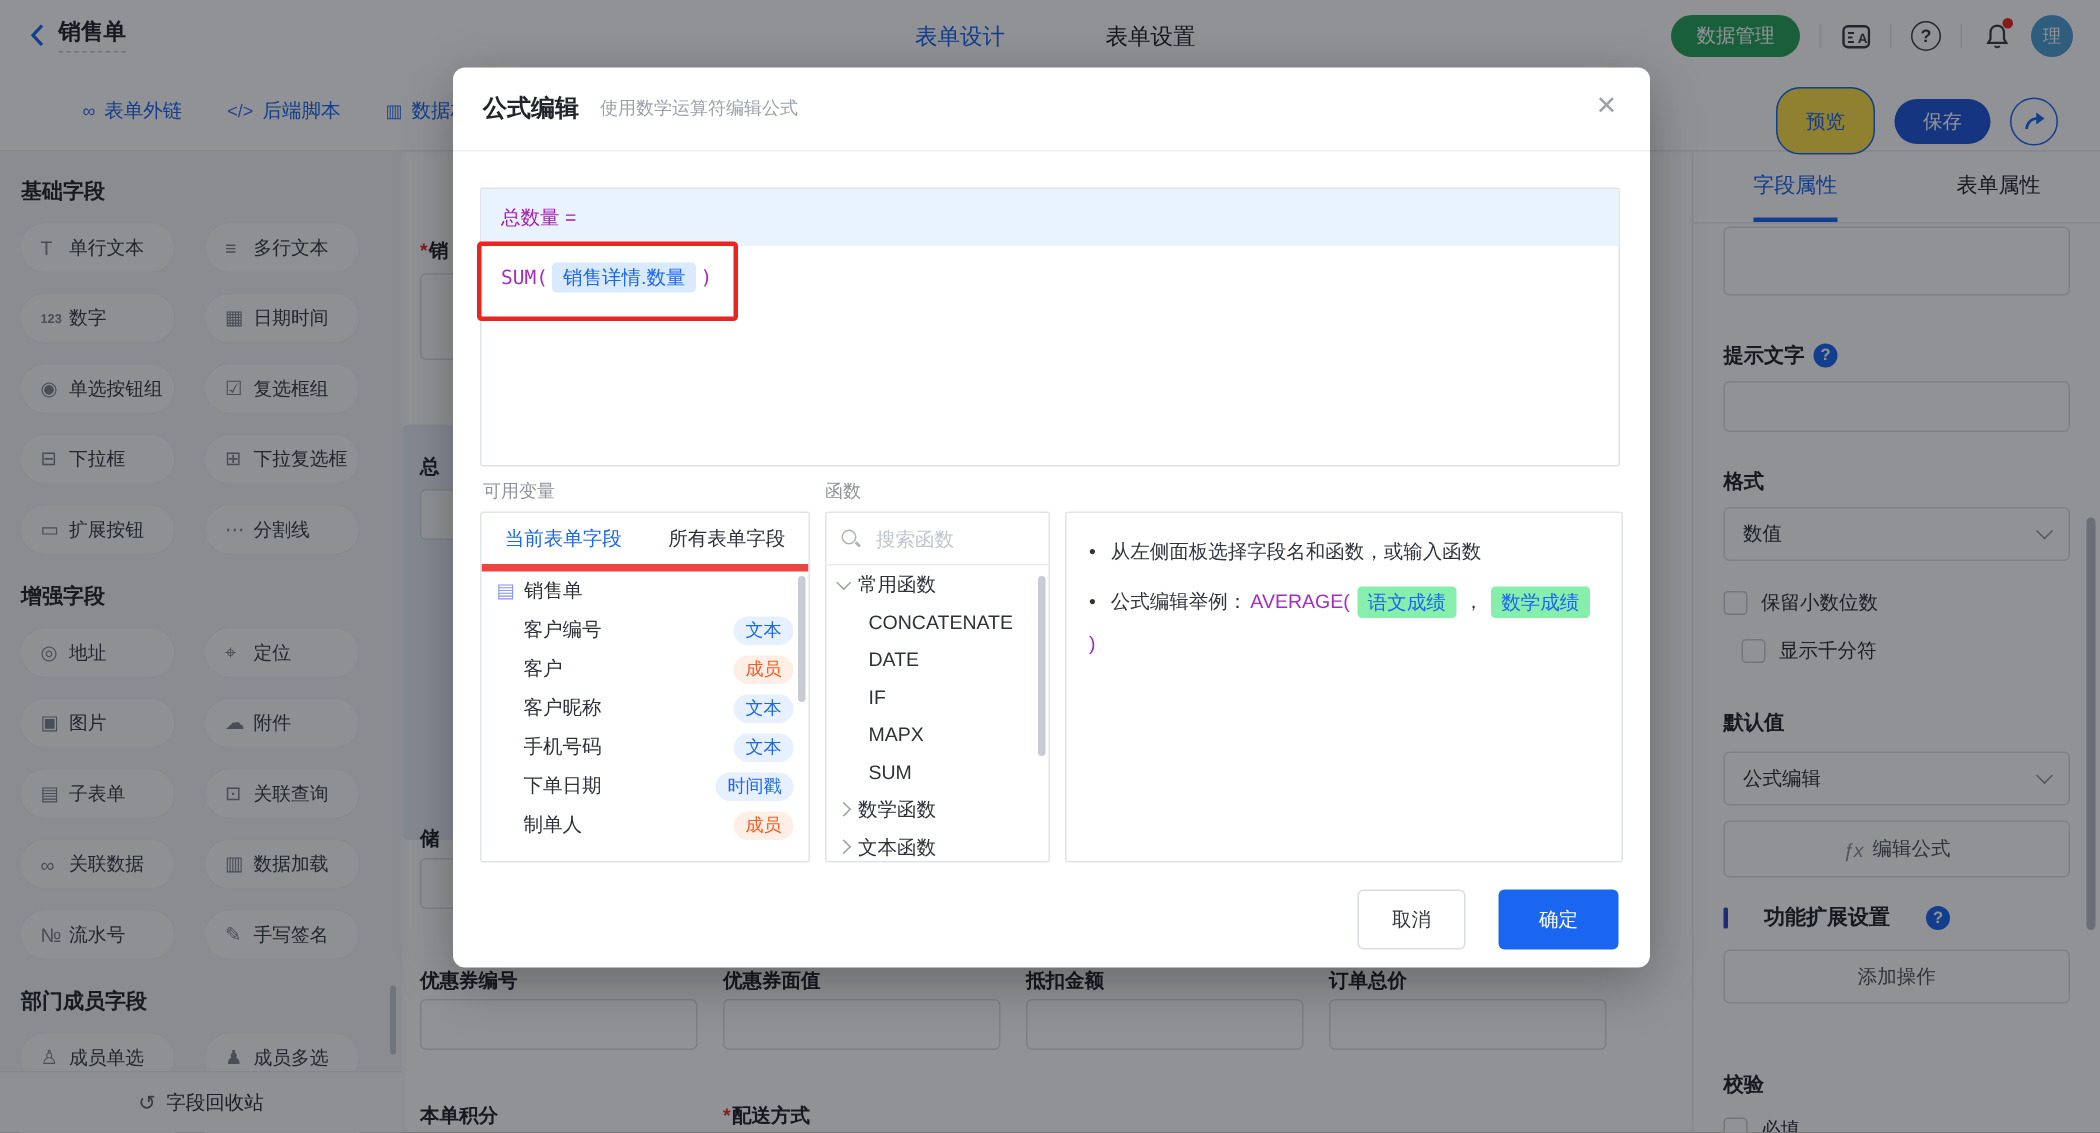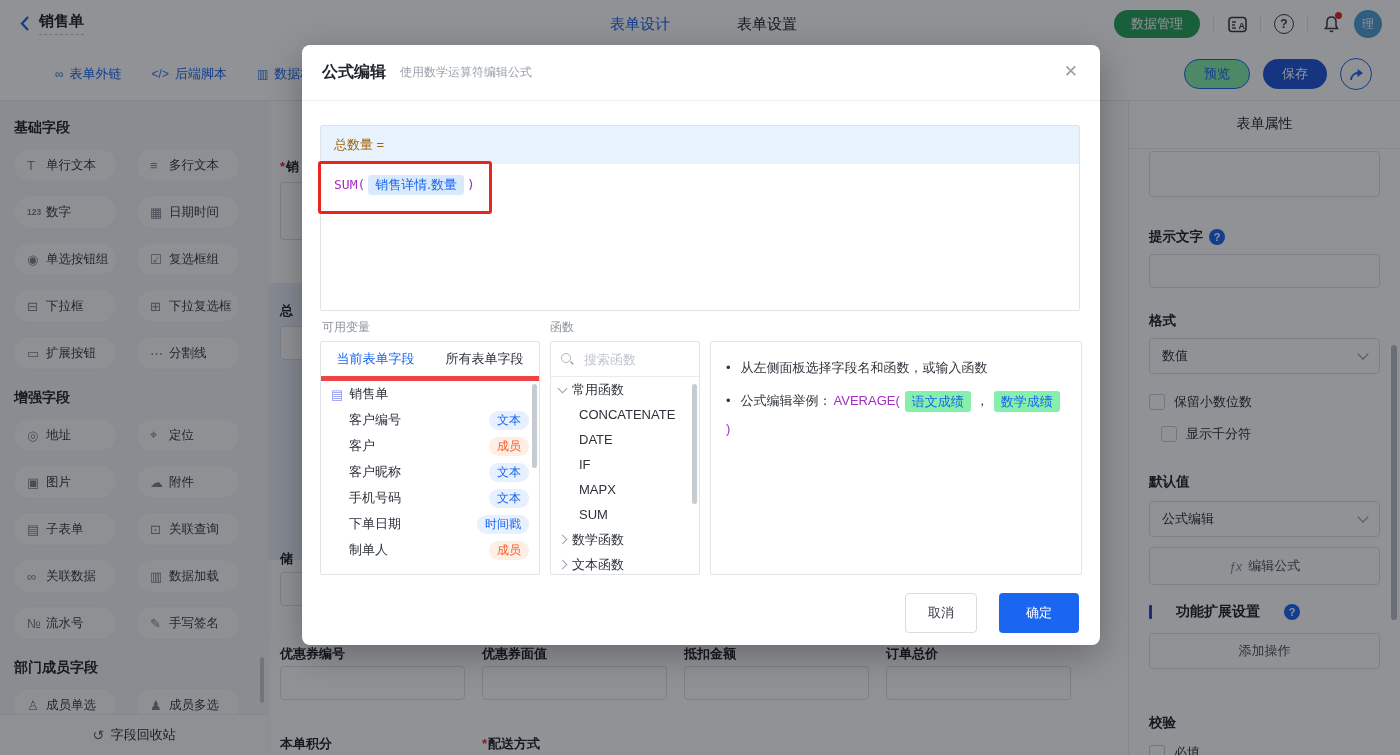--- a/index.html
+++ b/index.html
@@ -24,21 +24,21 @@
   .help-c{width:18px;height:18px;border:1.6px solid #363b44;border-radius:50%;font-size:12px;font-weight:700;display:flex;align-items:center;justify-content:center;color:#363b44;}
   .bell{position:relative;}
   .bell .dot{position:absolute;right:-1px;top:-2px;width:7px;height:7px;border-radius:50%;background:#e8261f;}
   .avatar{width:28px;height:28px;border-radius:50%;background:var(--avatar-blue);color:#fff;font-size:12px;display:flex;align-items:center;justify-content:center;}
   
   .subbar{position:absolute;left:0;top:48px;width:1400px;height:52px;background:#fff;border-bottom:1px solid #e9ebef;z-index:1;}
   .tools{position:absolute;left:55px;top:0;height:52px;display:flex;align-items:center;gap:30px;}
   .tool{display:flex;align-items:center;gap:6px;color:var(--primary-blue);font-size:13px;cursor:pointer;white-space:nowrap;}
   .tool .tic{font-size:12px;opacity:.9;}
   .subbar-right{position:absolute;right:28px;top:10px;display:flex;align-items:center;gap:13px;}
-  .btn-preview{height:30px;padding:0 19px;border:1px solid var(--primary-blue);border-radius:16px;background:#86efac;color:var(--primary-blue);font-size:13px;cursor:pointer;font-family:inherit;}
+  .btn-preview{height:45px;padding:0 19px;border:1px solid var(--primary-blue);border-radius:16px;background:#fde047;color:var(--primary-blue);font-size:13px;cursor:pointer;font-family:inherit;}
   .btn-save{height:30px;padding:0 19px;border:none;border-radius:16px;background:var(--save-blue);color:#fff;font-size:13px;cursor:pointer;font-family:inherit;}
   .share-c{width:30px;height:30px;border:1px solid var(--primary-blue);border-radius:50%;display:flex;align-items:center;justify-content:center;cursor:pointer;background:#fff;}
   
   .sidebar{position:absolute;left:0;top:100px;width:268px;height:655px;background:#f4f5f7;overflow:hidden;}
   .sec-h{font-size:14px;font-weight:700;color:#21252c;margin:19px 0 11px 14px;}
   .sec-grid{display:grid;grid-template-columns:104px 104px;column-gap:19px;row-gap:13px;padding-left:13px;}
   .pill{height:34px;border-radius:17px;background:#fbfcfe;border:1px solid #f1f2f5;display:flex;align-items:center;padding:0 6px 0 13px;font-size:12.5px;color:#333a43;cursor:pointer;box-sizing:border-box;white-space:nowrap;overflow:hidden;}
   .pill .pic{width:19px;color:#7a828e;font-size:13px;flex:none;}
   .pill .pic.num{font-size:8.5px;font-weight:700;letter-spacing:0;}
   .recycle{position:absolute;left:0;right:0;bottom:0;height:40px;background:#fcfcfd;box-shadow:0 -1px 0 #ececef;display:flex;align-items:center;justify-content:center;gap:7px;font-size:13px;color:#2a2f37;cursor:pointer;}
@@ -71,21 +71,21 @@
   .ext-bar{width:3px;height:14px;background:#2f46c8;border-radius:1px;}
   .rp-thumb{position:absolute;right:3px;top:245px;width:6px;height:275px;border-radius:3px;background:#b9bfc8;}
   
   .dim{position:absolute;inset:0;background:rgba(10,14,20,.45);z-index:2;}
   .modal{position:absolute;left:302px;top:45px;width:798px;height:600px;background:#fff;border-radius:8px;box-shadow:0 10px 36px rgba(0,0,0,.28);z-index:3;}
   .m-head{position:absolute;left:0;top:0;right:0;height:56px;border-bottom:1px solid #eceef1;display:flex;align-items:center;padding:0 20px;gap:14px;box-sizing:border-box;}
   .m-title{font-size:16px;font-weight:700;color:#20242b;}
   .m-sub{font-size:12px;color:#9aa1aa;}
   .m-close{position:absolute;right:22px;top:16px;font-size:17px;color:#9aa1a9;cursor:pointer;}
   .fx-box{position:absolute;left:18px;top:80px;width:760px;height:186px;border:1px solid #dfe3e8;border-radius:2px;box-sizing:border-box;overflow:hidden;}
-  .fx-head{height:38px;background:#e9f3fd;display:flex;align-items:center;padding:0 13px;font-size:13px;color:#a16207;}
+  .fx-head{height:38px;background:#e9f3fd;display:flex;align-items:center;padding:0 13px;font-size:13px;color:#a21caf;}
   .fx-body{padding:11px 13px;font-family:"DejaVu Sans Mono",monospace;font-size:13px;color:var(--purple);}
   .f-pill{display:inline-block;background:#d9eafc;color:var(--primary-blue);border-radius:3px;padding:1px 7px;margin:0 3px;font-family:"Liberation Sans","DejaVu Sans",sans-serif;}
   .red-box{position:absolute;left:16px;top:116px;width:168px;height:47px;border:3px solid var(--annotation-red);border-radius:3px;z-index:5;pointer-events:none;}
   .m-sec-label{position:absolute;top:274px;font-size:12px;color:#8d939b;}
   .panel{position:absolute;top:296px;height:234px;border:1px solid #e1e4e9;border-radius:2px;background:#fff;box-sizing:border-box;overflow:hidden;}
   .var-panel{left:18px;width:220px;}
   .fn-panel{left:248px;width:150px;}
   .tips-panel{position:absolute;left:408px;top:296px;width:372px;height:234px;border:1px solid #e1e4e9;border-radius:2px;box-sizing:border-box;padding:13px 15px;}
   .v-tabs{height:34px;display:flex;border-bottom:5px solid #ef4444;}
   .v-tab{flex:1;display:flex;align-items:center;justify-content:center;font-size:13px;color:#2c313a;cursor:pointer;}
@@ -310,20 +310,21 @@
     <div class="cv-input" style="left:416px;top:566px;width:185px;height:34px;"></div>
     <div class="cv-label" style="left:618px;top:545px;">订单总价</div>
     <div class="cv-input" style="left:618px;top:566px;width:185px;height:34px;"></div>
 
     <div class="cv-label" style="left:12px;top:635px;">本单积分</div>
     <div class="cv-label req" style="left:214px;top:635px;"><span>配送方式</span></div>
   </div>
 
   <div class="rightpanel">
     <div class="rp-tabs">
+      <span class="rp-tab active">字段属性</span>
       <span class="rp-tab">表单属性</span>
     </div>
     <div class="rp-body">
       <div class="rp-box"></div>
       <div class="rp-label" style="margin-top:31px;">
         <span>提示文字</span>
           <span class="q-icon">?</span>
       </div>
       <div class="rp-input" style="margin-top:8px;"></div>
       <div class="rp-label" style="margin-top:24px;">格式</div>

